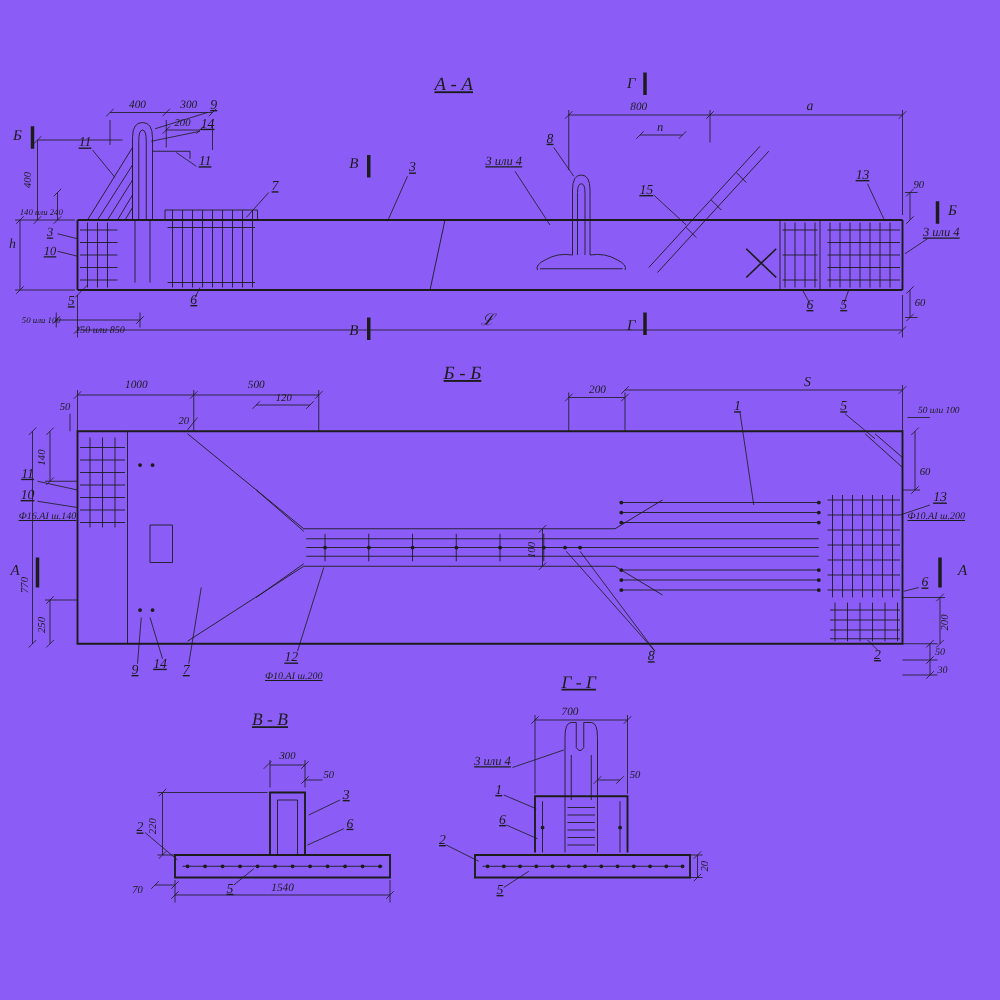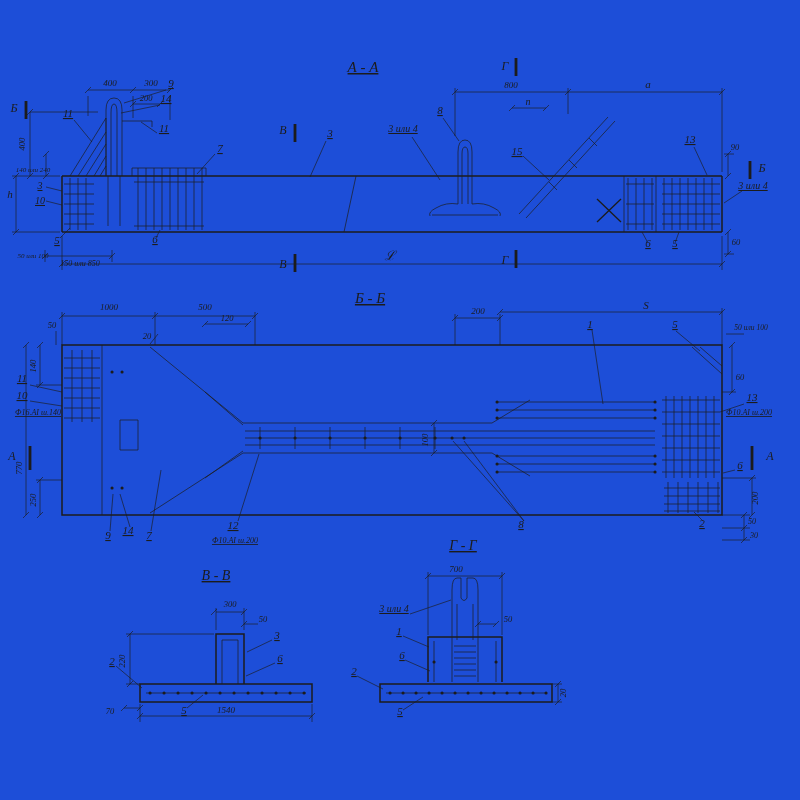--- a/index.html
+++ b/index.html
@@ -1,16 +1,16 @@
 <!DOCTYPE html>
 <html><head>
 <meta charset="utf-8">
 <style>
   html,body{margin:0;padding:0;width:800px;height:800px;background:#ffffff;overflow:hidden}
-  .canvas{width:800px;height:800px;background:#1d4ed8;position:relative}
+  .canvas{width:800px;height:800px;background:#8b5cf6;position:relative}
   svg{display:block}
   svg text{font-family:"Liberation Serif", serif;font-style:italic;fill:#1c1c1c}
   .geo{stroke:#1c1c1c;fill:none}
   .o{stroke-width:1.5}
   .t{stroke-width:.7}
   .d{stroke-width:.65}
   .m{stroke-width:2.8}
   .dot{stroke:#1c1c1c;stroke-width:3;stroke-linecap:round;fill:none}
 </style>
 </head>

